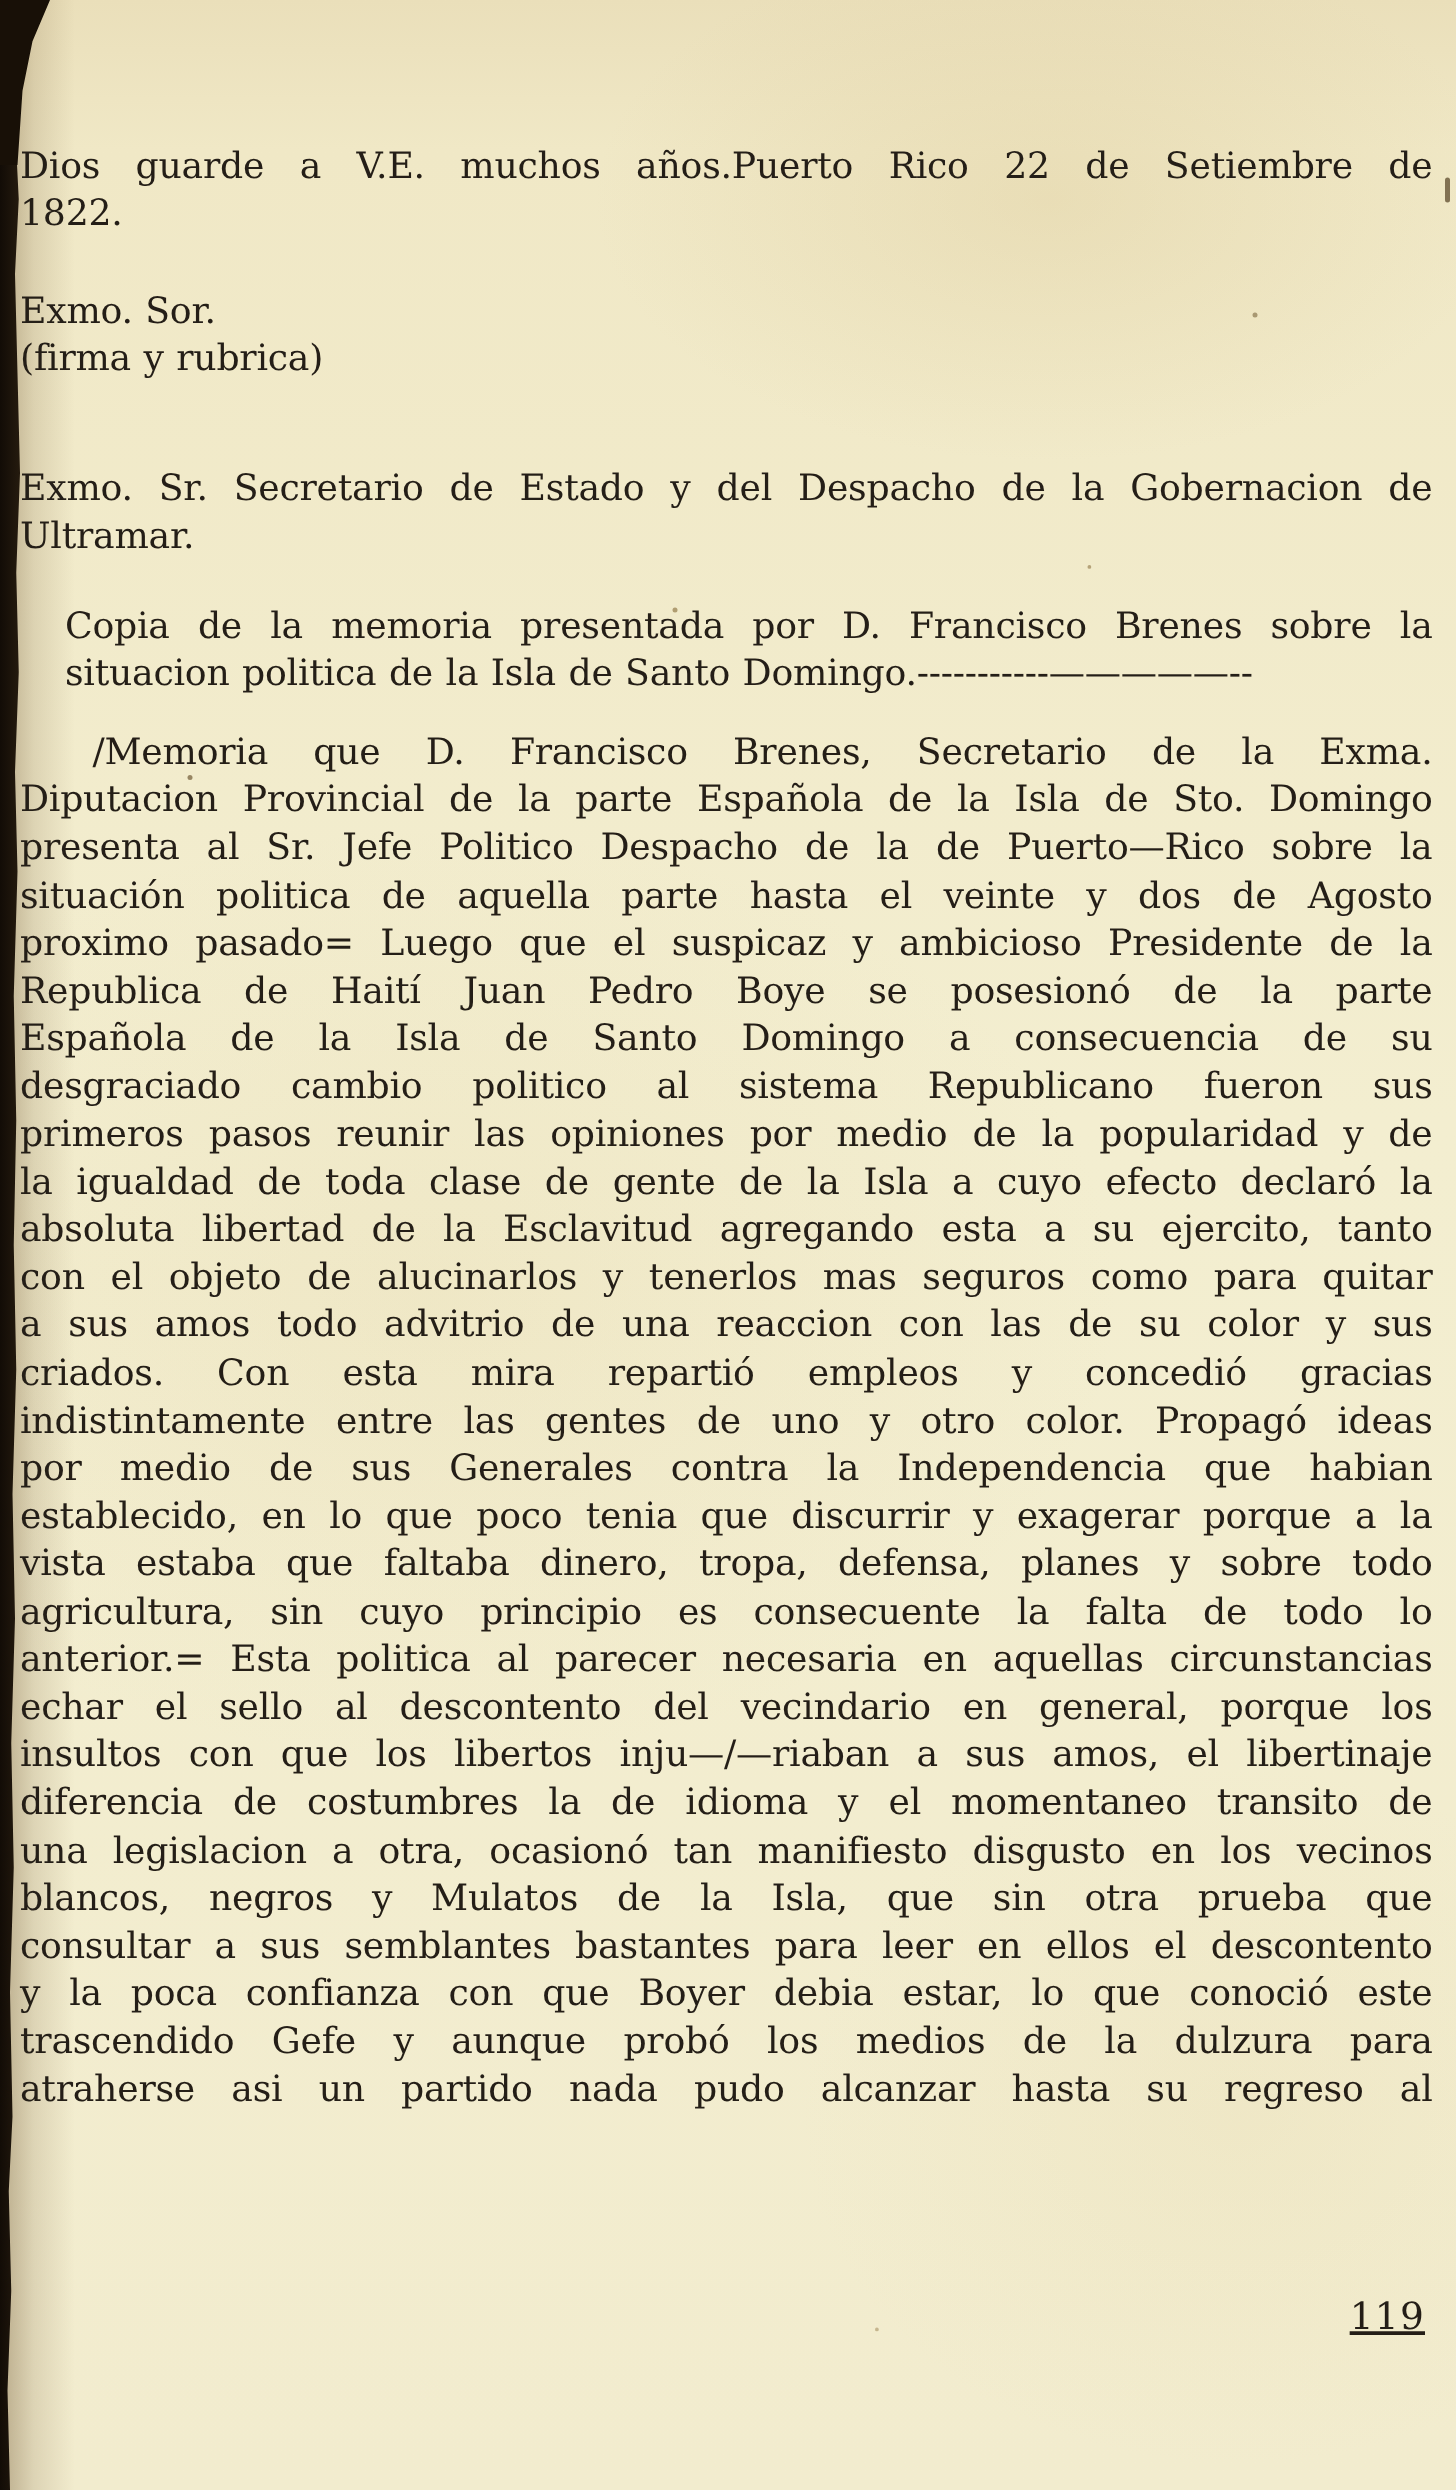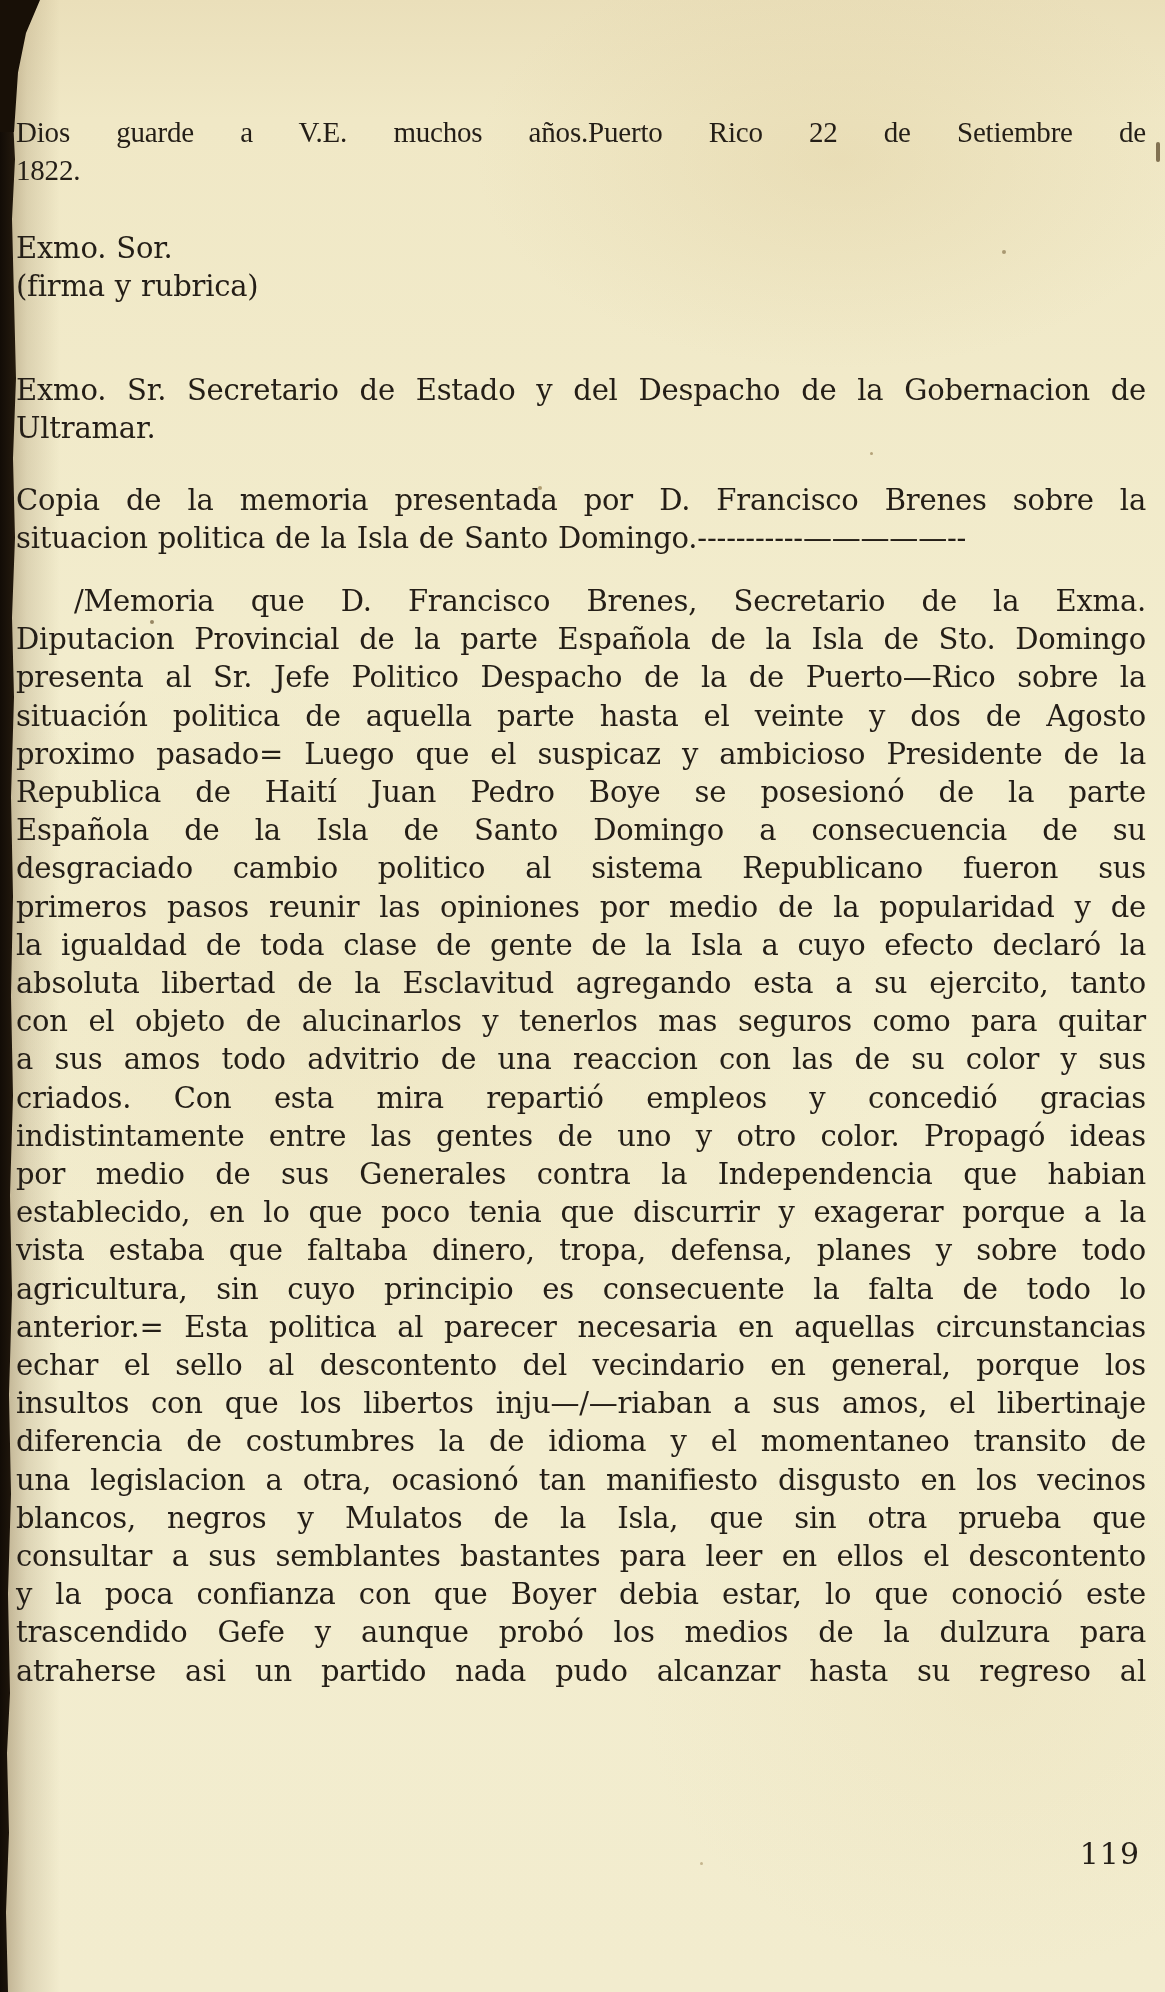--- a/index.html
+++ b/index.html
@@ -30,30 +30,30 @@
   .gutter-shadow{
     position:absolute;left:0;top:0;bottom:0;width:60px;z-index:2;
     background:linear-gradient(90deg,rgba(92,63,26,.38),rgba(92,63,26,.14) 45%,rgba(92,63,26,0) 100%);
   }
   .speck{position:absolute;border-radius:50%;z-index:2;}
   .content{position:absolute;left:16px;right:19px;top:0;bottom:0;z-index:5;
     font-size:29px;letter-spacing:-0.2px;word-spacing:1px;}
   .block{position:absolute;left:0;right:0;line-height:38.4px;}
   .line{white-space:nowrap;}
   .just{white-space:normal;text-align:justify;text-align-last:justify;}
-  .blk-salutation{top:113px;font-family:Liberation Serif, serif;}
+  .blk-salutation{top:113px;}
   .blk-signature{top:229px;text-align:left;}
   .sig-honorific{padding-right:172px;}
   .sig-name{padding-right:12px;}
   .sig-note{padding-right:82px;}
   .blk-addressee{top:371px;}
-  .blk-copynote{top:481px;}
+  .blk-copynote{top:481px;padding-left:36px;}
   .blk-memoria{top:582px;line-height:38.2px;}
   .indent{text-indent:58px;}
-  .page-number{position:absolute;right:25px;top:1836px;z-index:5;font-size:30px;letter-spacing:1px;}
+  .page-number{position:absolute;right:25px;top:1836px;z-index:5;font-size:30px;letter-spacing:1px;text-decoration:underline;}
 </style>
 </head>
 <body>
 
 <div class="page">
   <div class="gutter-shadow"></div>
   <div class="edge-strip"></div>
   <div class="corner-blob"></div>
 
   <div class="speck" style="left:538px;top:486px;width:4px;height:4px;background:rgba(122,92,40,.55);"></div>

